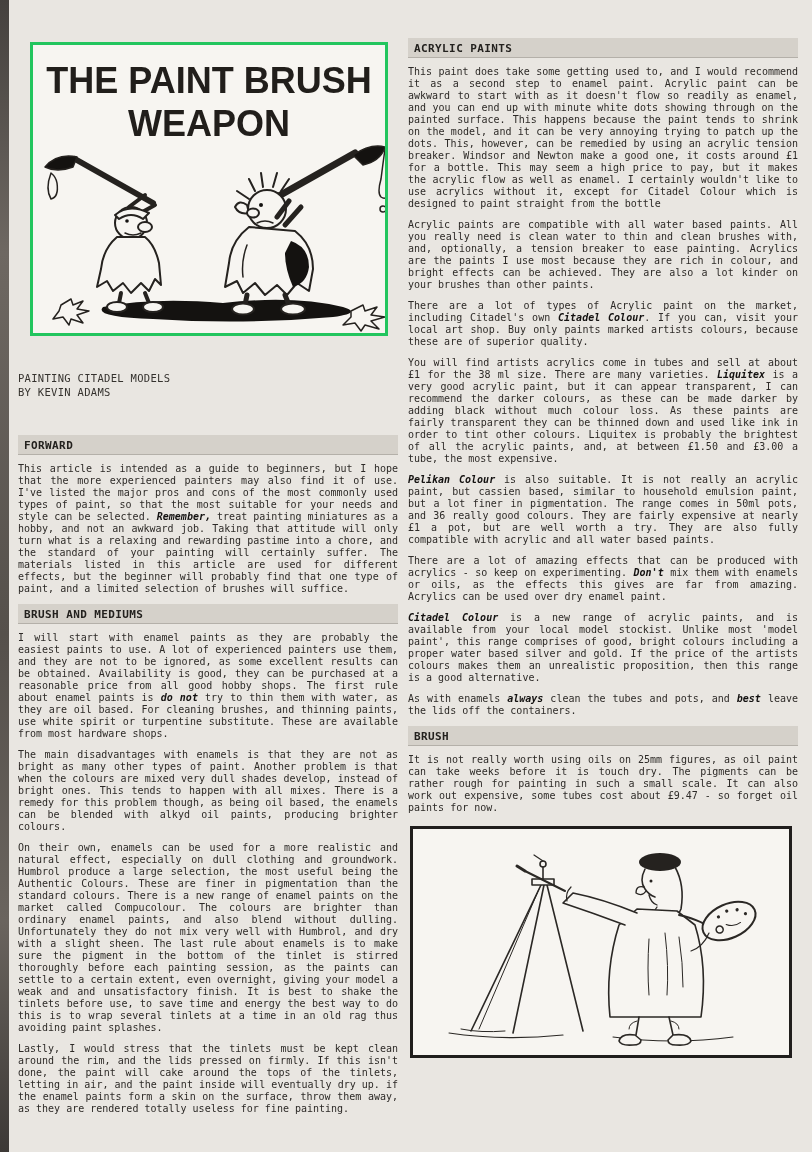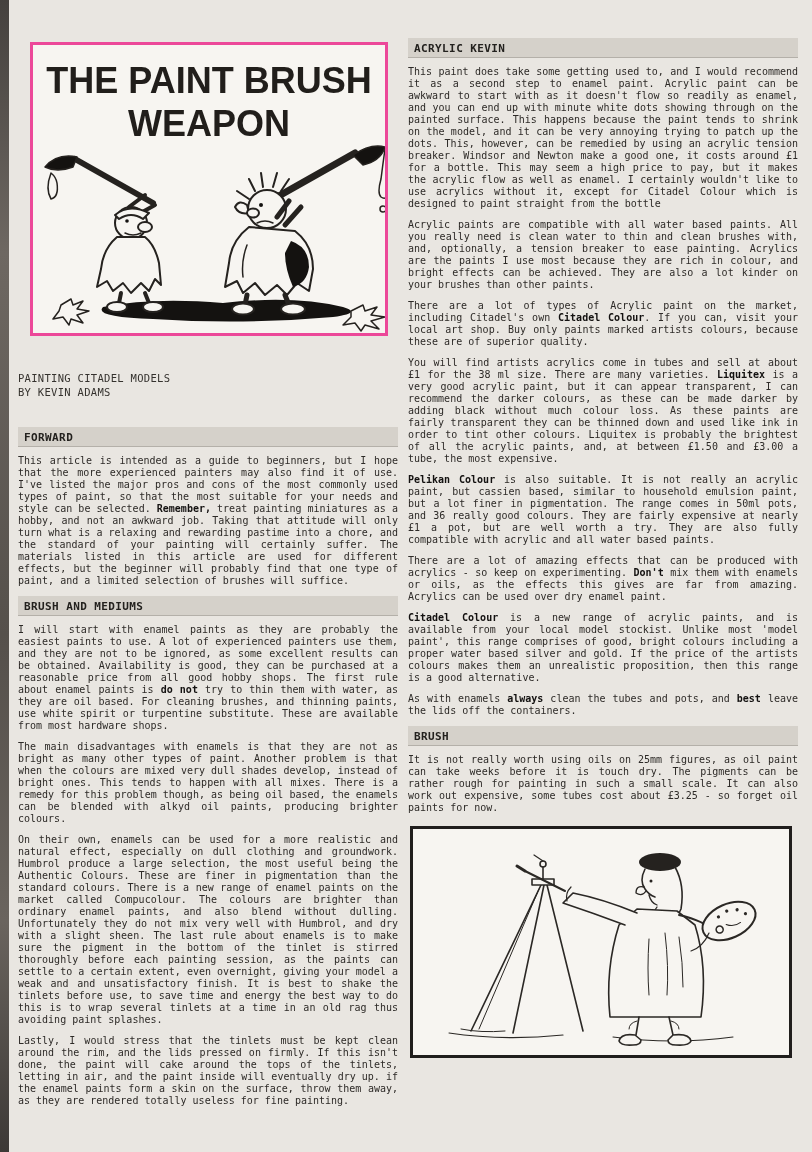--- a/index.html
+++ b/index.html
@@ -12,49 +12,49 @@
   .scan-edge{
     position:absolute;left:0;top:0;width:9px;height:1152px;
     background:linear-gradient(180deg,#45413e,#6e6862 22%,#55504b 55%,#6a645e 80%,#3d3936);
   }
   .col{position:absolute;top:0;}
   .col-left{left:18px;width:380px;}
   .col-right{left:408px;width:390px;}
 
   .title-box{
     margin:42px 10px 8px 12px;height:288px;
-    border:3px solid #ec4899;background:#f7f5f1;
+    border:3px solid #22c55e;background:#f7f5f1;
     position:relative;overflow:hidden;
   }
   .title-text{
     position:relative;z-index:1;padding-top:14px;text-align:center;
     font-family:"Liberation Sans",sans-serif;font-weight:bold;
     font-size:36px;line-height:43px;letter-spacing:0px;color:#211e1b;
   }
   .goblin-svg{position:absolute;left:0;bottom:0;z-index:2;}
 
   .byline{
     margin-top:36px;font-size:10.5px;line-height:13.5px;
     letter-spacing:.3px;color:#35322e;
   }
 
   .sec-bar{
     height:20px;background:#d5d1ca;display:flex;align-items:center;
     padding-left:6px;font-weight:bold;font-size:11px;letter-spacing:.4px;
     color:#23211e;box-shadow:inset 0 -1px 0 rgba(120,115,108,.35);
   }
-  .mt-forward{margin-top:28px;text-align:right;}
+  .mt-forward{margin-top:36px;text-align:right;}
   .mt-next{margin-top:4px;}
   .mt-acrylic{margin-top:38px;}
   .paras{margin-top:8px;}
   .paras p.body-p{
     margin:0 0 9px 0;font-size:10px;line-height:12px;
     text-align:justify;color:#2d2a27;
   }
-  .paras p.body-p b{color:#131110;}
+  .paras p.body-p b{color:#131110;font-style:italic;}
 
   .illus-box{
     margin:12px 6px 0 2px;height:226px;
     border:3px solid #201e1c;background:#f7f5f1;position:relative;
   }
   .illus-box svg{display:block;}
 </style>
 </head>
 <body>
 
@@ -144,37 +144,37 @@
         <p class="body-p">The main disadvantages with enamels is that they are not as bright as many other types of paint. Another problem is that when the colours are mixed very dull shades develop, instead of bright ones. This tends to happen with all mixes. There is a remedy for this problem though, as being oil based, the enamels can be blended with alkyd oil paints, producing brighter colours.</p>
         <p class="body-p">On their own, enamels can be used for a more realistic and natural effect, especially on dull clothing and groundwork. Humbrol produce a large selection, the most useful being the Authentic Colours. These are finer in pigmentation than the standard colours. There is a new range of enamel paints on the market called Compucolour. The colours are brighter than ordinary enamel paints, and also blend without dulling. Unfortunately they do not mix very well with Humbrol, and dry with a slight sheen. The last rule about enamels is to make sure the pigment in the bottom of the tinlet is stirred thoroughly before each painting session, as the paints can settle to a certain extent, even overnight, giving your model a weak and and unsatisfactory finish. It is best to shake the tinlets before use, to save time and energy the best way to do this is to wrap several tinlets at a time in an old rag thus avoiding paint splashes.</p>
         <p class="body-p">Lastly, I would stress that the tinlets must be kept clean around the rim, and the lids pressed on firmly. If this isn't done, the paint will cake around the tops of the tinlets, letting in air, and the paint inside will eventually dry up. if the enamel paints form a skin on the surface, throw them away, as they are rendered totally useless for fine painting.</p>
       </div>
   </div>
 </div>
 
 <div class="col col-right">
 
   <div>
-    <div class="sec-bar mt-acrylic">ACRYLIC KEVIN</div>
+    <div class="sec-bar mt-acrylic">ACRYLIC PAINTS</div>
     <div class="paras">
         <p class="body-p">This paint does take some getting used to, and I would recommend it as a second step to enamel paint. Acrylic paint can be awkward to start with as it doesn't flow so readily as enamel, and you can end up with minute white dots showing through on the painted surface. This happens because the paint tends to shrink on the model, and it can be very annoying trying to patch up the dots. This, however, can be remedied by using an acrylic tension breaker. Windsor and Newton make a good one, it costs around £1 for a bottle. This may seem a high price to pay, but it makes the acrylic flow as well as enamel. I certainly wouldn't like to use acrylics without it, except for Citadel Colour which is designed to paint straight from the bottle</p>
         <p class="body-p">Acrylic paints are compatible with all water based paints. All you really need is clean water to thin and clean brushes with, and, optionally, a tension breaker to ease painting. Acrylics are the paints I use most because they are rich in colour, and bright effects can be achieved. They are also a lot kinder on your brushes than other paints.</p>
         <p class="body-p">There are a lot of types of Acrylic paint on the market, including Citadel's own <b>Citadel Colour</b>. If you can, visit your local art shop. Buy only paints marked artists colours, because these are of superior quality.</p>
         <p class="body-p">You will find artists acrylics come in tubes and sell at about £1 for the 38 ml size. There are many varieties. <b>Liquitex</b> is a very good acrylic paint, but it can appear transparent, I can recommend the darker colours, as these can be made darker by adding black without much colour loss. As these paints are fairly transparent they can be thinned down and used like ink in order to tint other colours. Liquitex is probably the brightest of all the acrylic paints, and, at between £1.50 and £3.00 a tube, the most expensive.</p>
         <p class="body-p"><b>Pelikan Colour</b> is also suitable. It is not really an acrylic paint, but cassien based, similar to household emulsion paint, but a lot finer in pigmentation. The range comes in 50ml pots, and 36 really good colours. They are fairly expensive at nearly £1 a pot, but are well worth a try. They are also fully compatible with acrylic and all water based paints.</p>
         <p class="body-p">There are a lot of amazing effects that can be produced with acrylics - so keep on experimenting. <b>Don't</b> mix them with enamels or oils, as the effects this gives are far from amazing. Acrylics can be used over dry enamel paint.</p>
         <p class="body-p"><b>Citadel Colour</b> is a new range of acrylic paints, and is available from your local model stockist. Unlike most 'model paint', this range comprises of good, bright colours including a proper water based silver and gold. If the price of the artists colours makes them an unrealistic proposition, then this range is a good alternative.</p>
         <p class="body-p">As with enamels <b>always</b> clean the tubes and pots, and <b>best</b> leave the lids off the containers.</p>
       </div>
   </div>
 
   <div>
     <div class="sec-bar mt-next">BRUSH</div>
     <div class="paras">
-        <p class="body-p">It is not really worth using oils on 25mm figures, as oil paint can take weeks before it is touch dry. The pigments can be rather rough for painting in such a small scale. It can also work out expensive, some tubes cost about £3.25 - so forget oil paints for now.</p>
+        <p class="body-p">It is not really worth using oils on 25mm figures, as oil paint can take weeks before it is touch dry. The pigments can be rather rough for painting in such a small scale. It can also work out expensive, some tubes cost about £9.47 - so forget oil paints for now.</p>
       </div>
   </div>
 
   <div class="illus-box">
     <svg width="378" height="220" viewBox="0 0 378 220">
       <g stroke="#2b2825" fill="none" stroke-width="1.6" stroke-linecap="round" stroke-linejoin="round">
 
         <path d="M36,204 Q90,212 150,206 M200,208 Q260,216 320,208" stroke-width="1.2"></path>
         <path d="M48,200 q20,4 44,2" stroke-width="1"></path>
 

